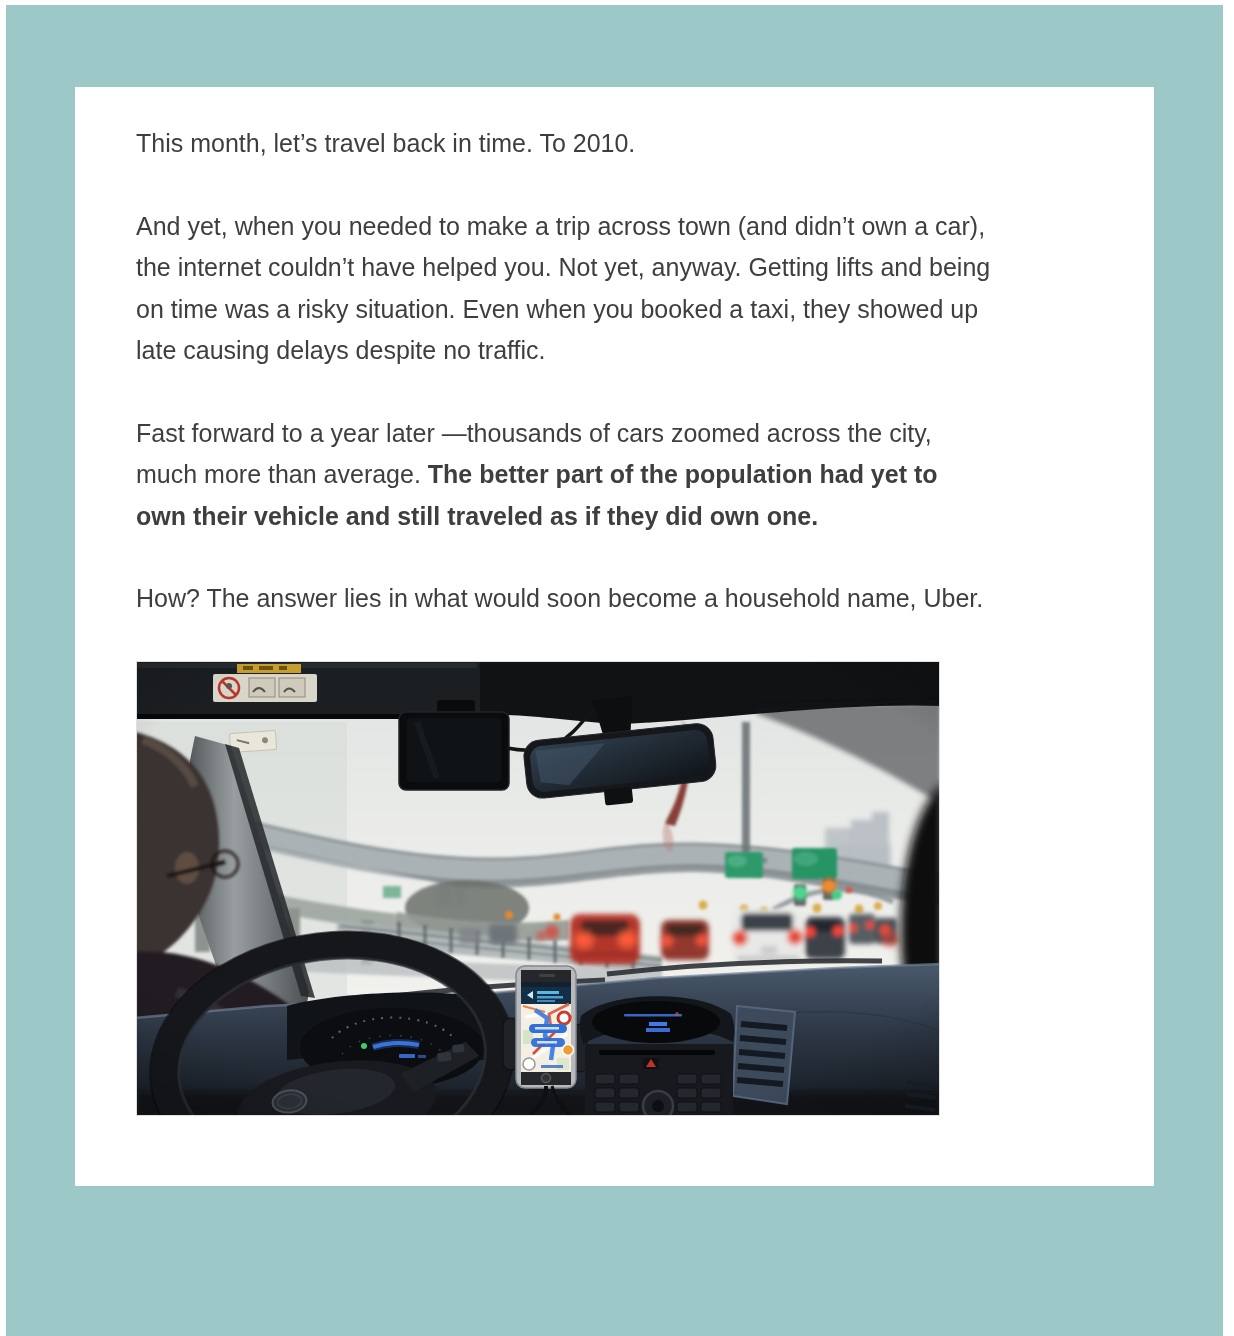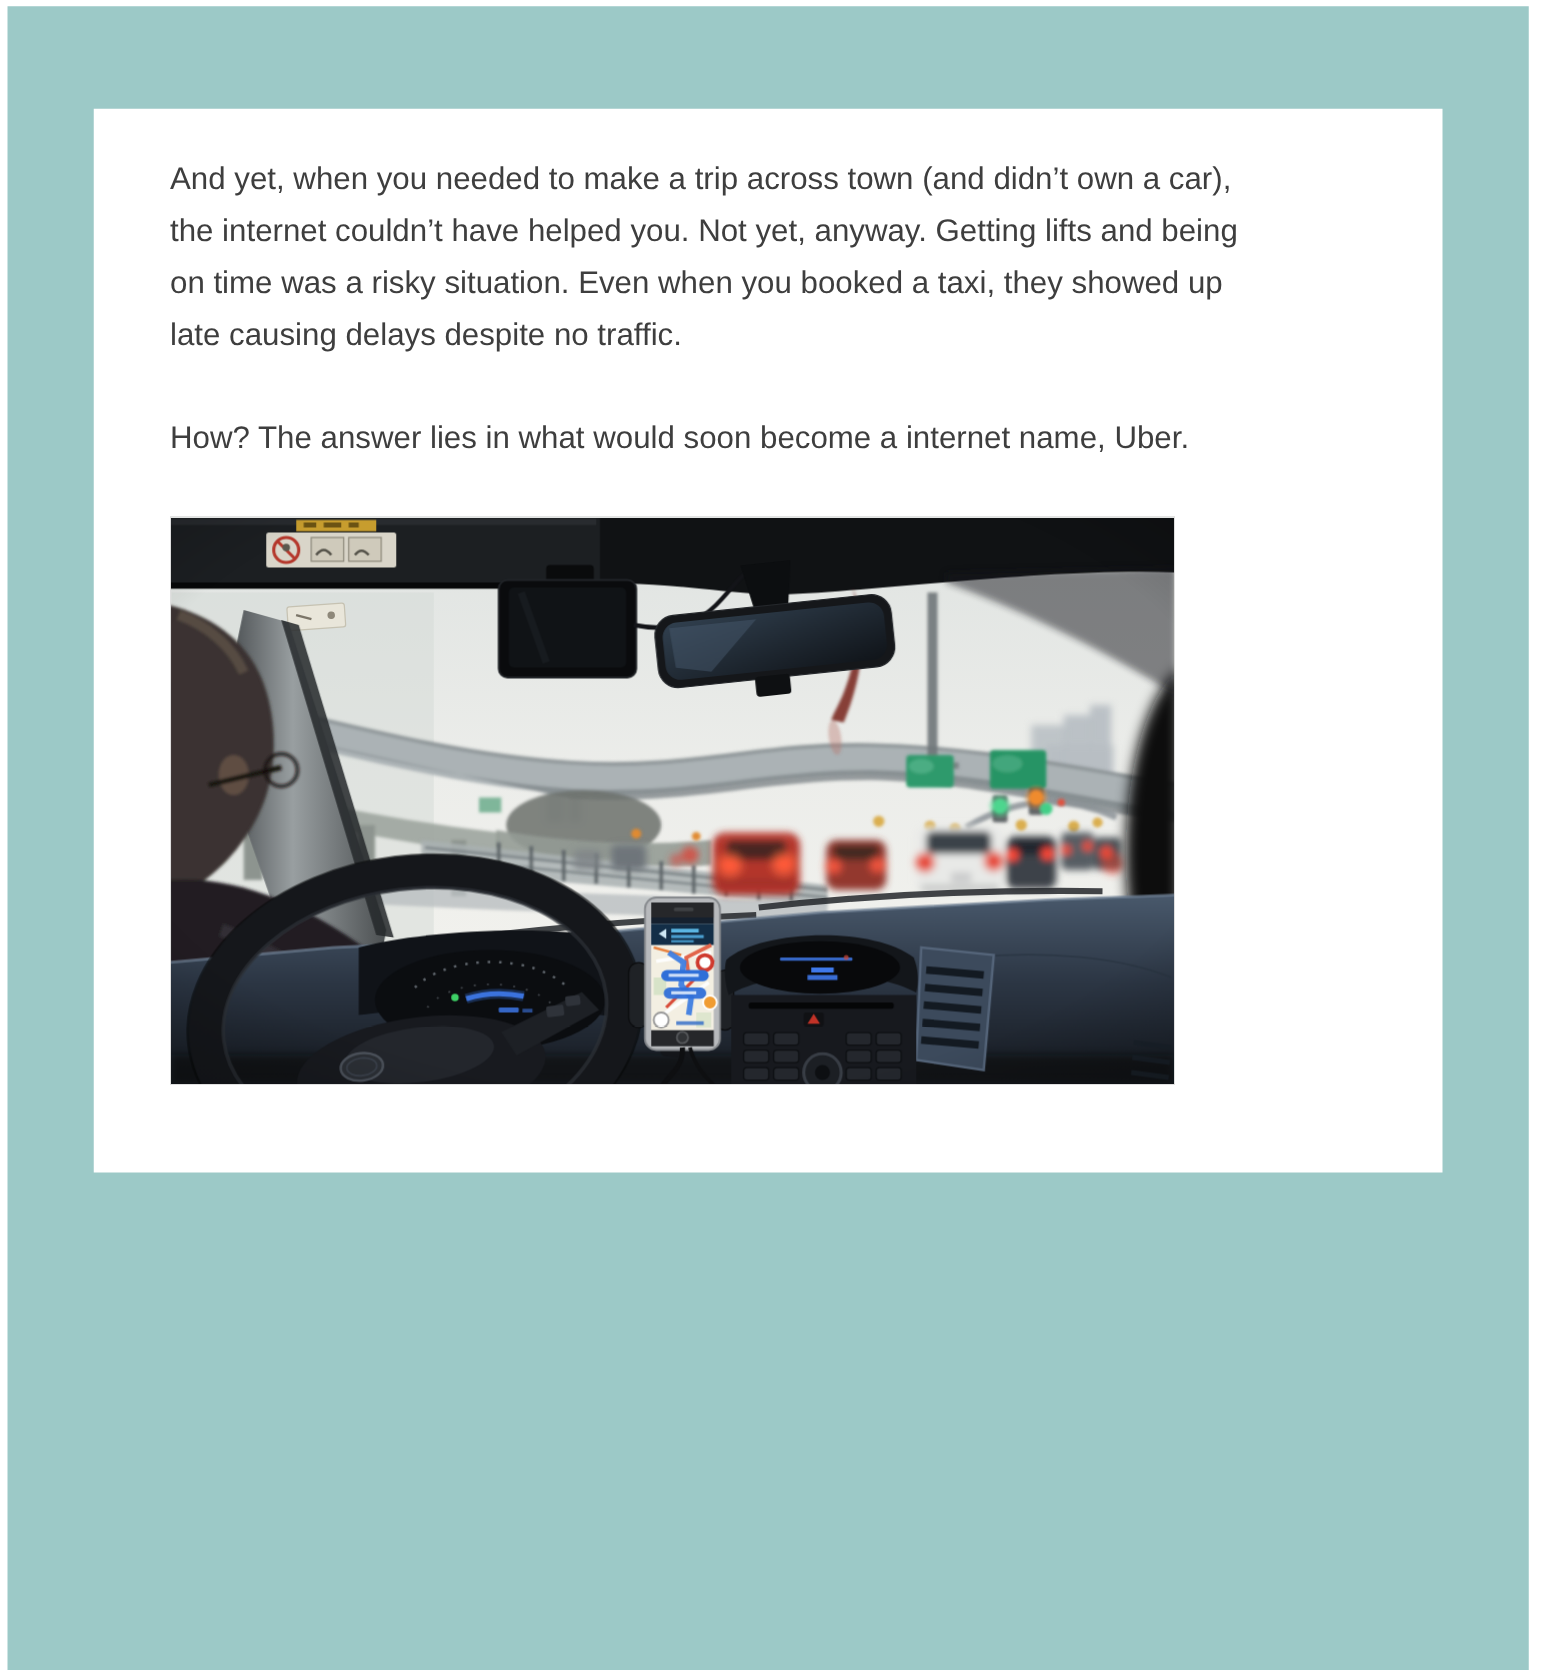--- a/index.html
+++ b/index.html
@@ -52,25 +52,29 @@
   }
   .photo-frame svg { display: block; }
 </style>
 </head>
 <body>
 
 <div class="page-pad">
   <div class="frame">
     <main class="card">
 
+      <p>This month, let’s travel back in time. To 2010.</p>
       <p>And yet, when you needed to make a trip across town (and didn’t own a car),
 the internet couldn’t have helped you. Not yet, anyway. Getting lifts and being
 on time was a risky situation. Even when you booked a taxi, they showed up
 late causing delays despite no traffic.</p>
-      <p>How? The answer lies in what would soon become a internet name, Uber.</p>
+      <p><span>Fast forward to a year later —thousands of cars zoomed across the city,
+much more than average. </span><strong>The better part of the population had yet to
+own their vehicle and still traveled as if they did own one.</strong></p>
+      <p>How? The answer lies in what would soon become a household name, Uber.</p>
 
       <figure class="photo" role="img" aria-label="Driver’s view from inside a car stuck in traffic: steering wheel, rear-view mirror, GPS unit, phone running navigation mounted on the dashboard, highway overpasses, green signs and cars with red taillights ahead">
         <div class="photo-frame">
           <svg width="802" height="453" viewBox="0 0 802 453" xmlns="http://www.w3.org/2000/svg">
             <defs>
               <linearGradient id="skyG" x1="0" y1="0" x2="0" y2="1">
                 <stop offset="0" stop-color="#dfe3e1"></stop>
                   <stop offset="0.6" stop-color="#ecedea"></stop>
                   <stop offset="1" stop-color="#f1f1ed"></stop>
               </linearGradient>

